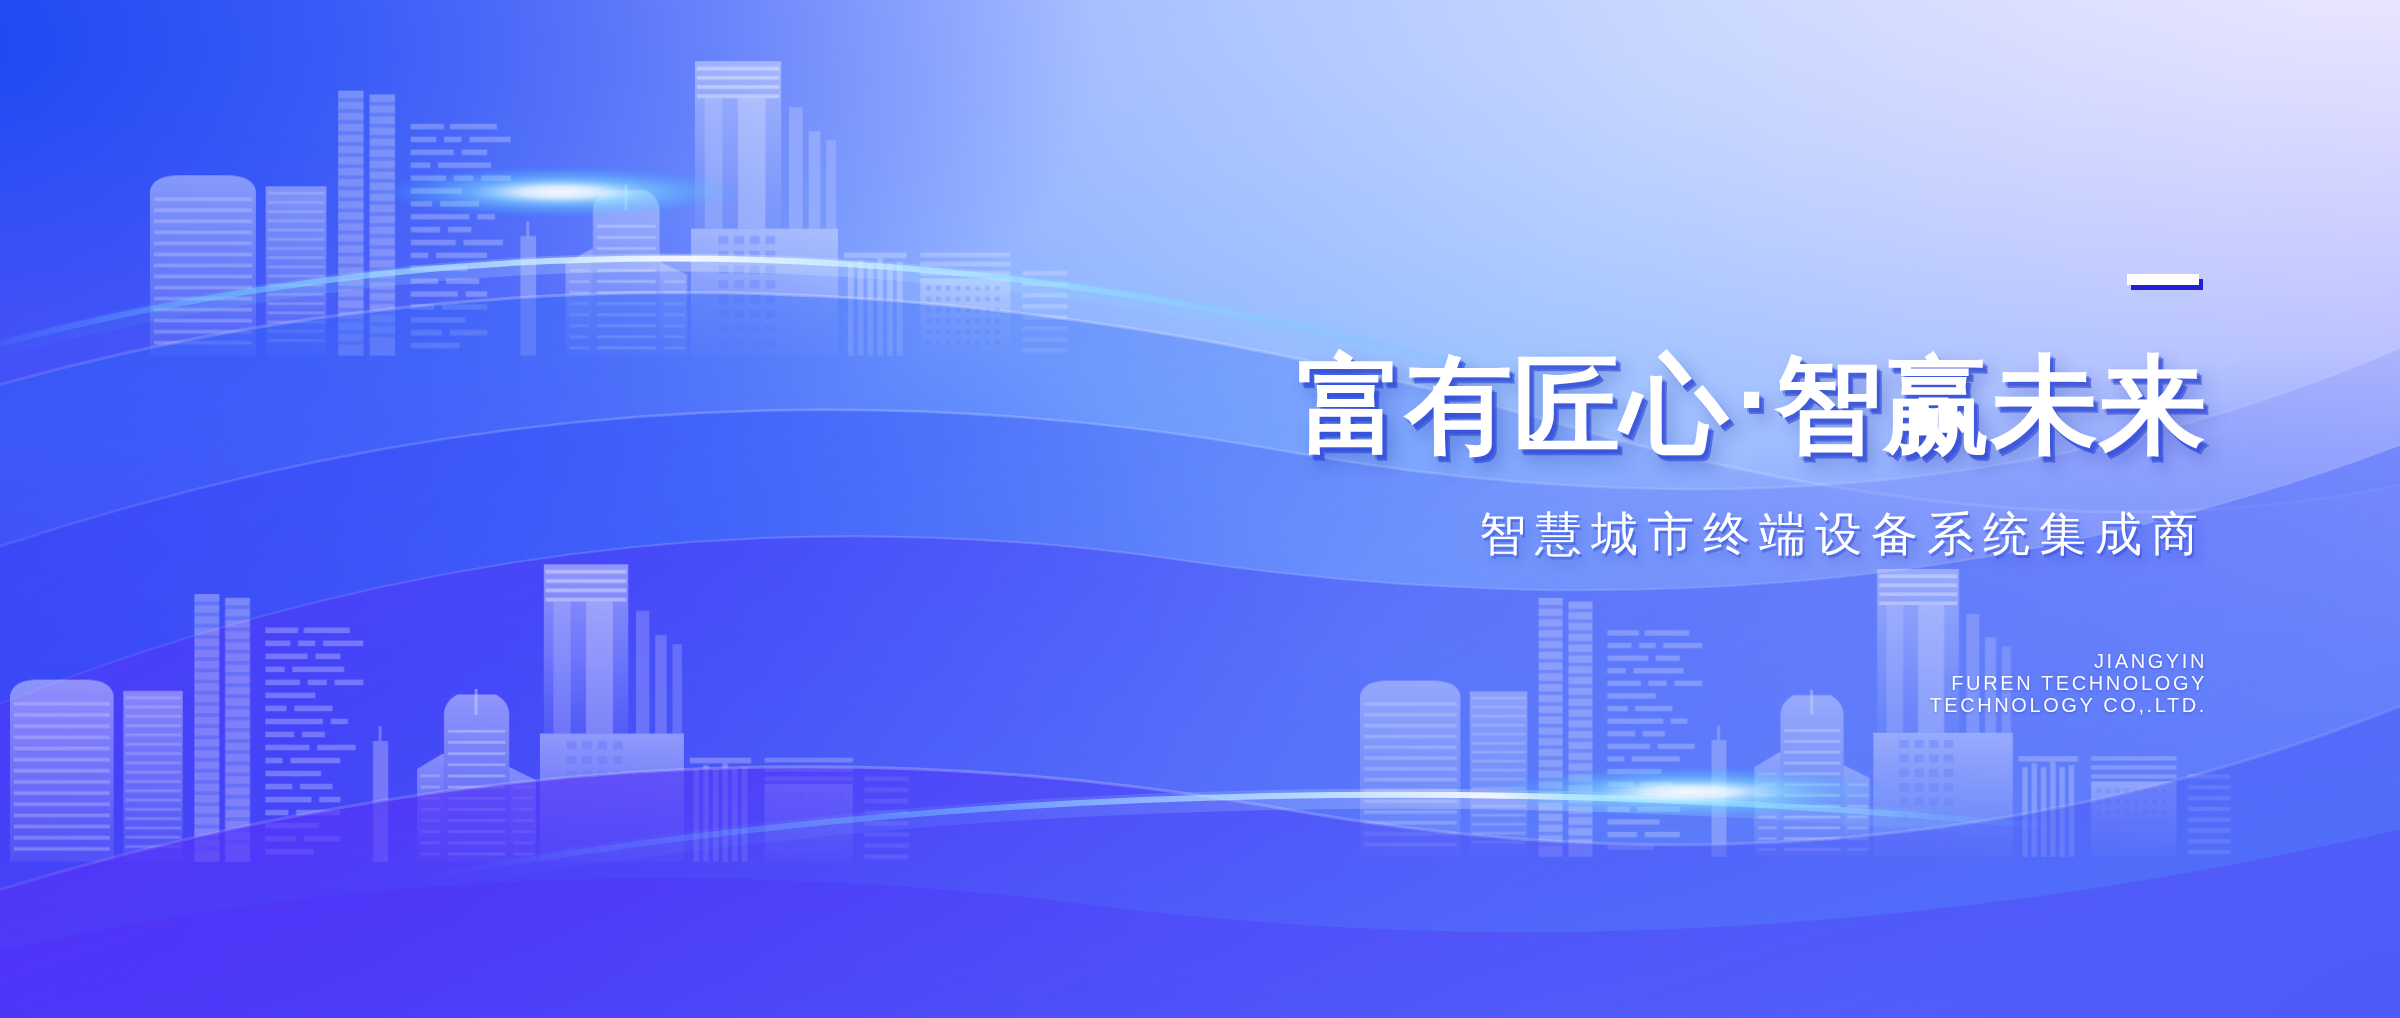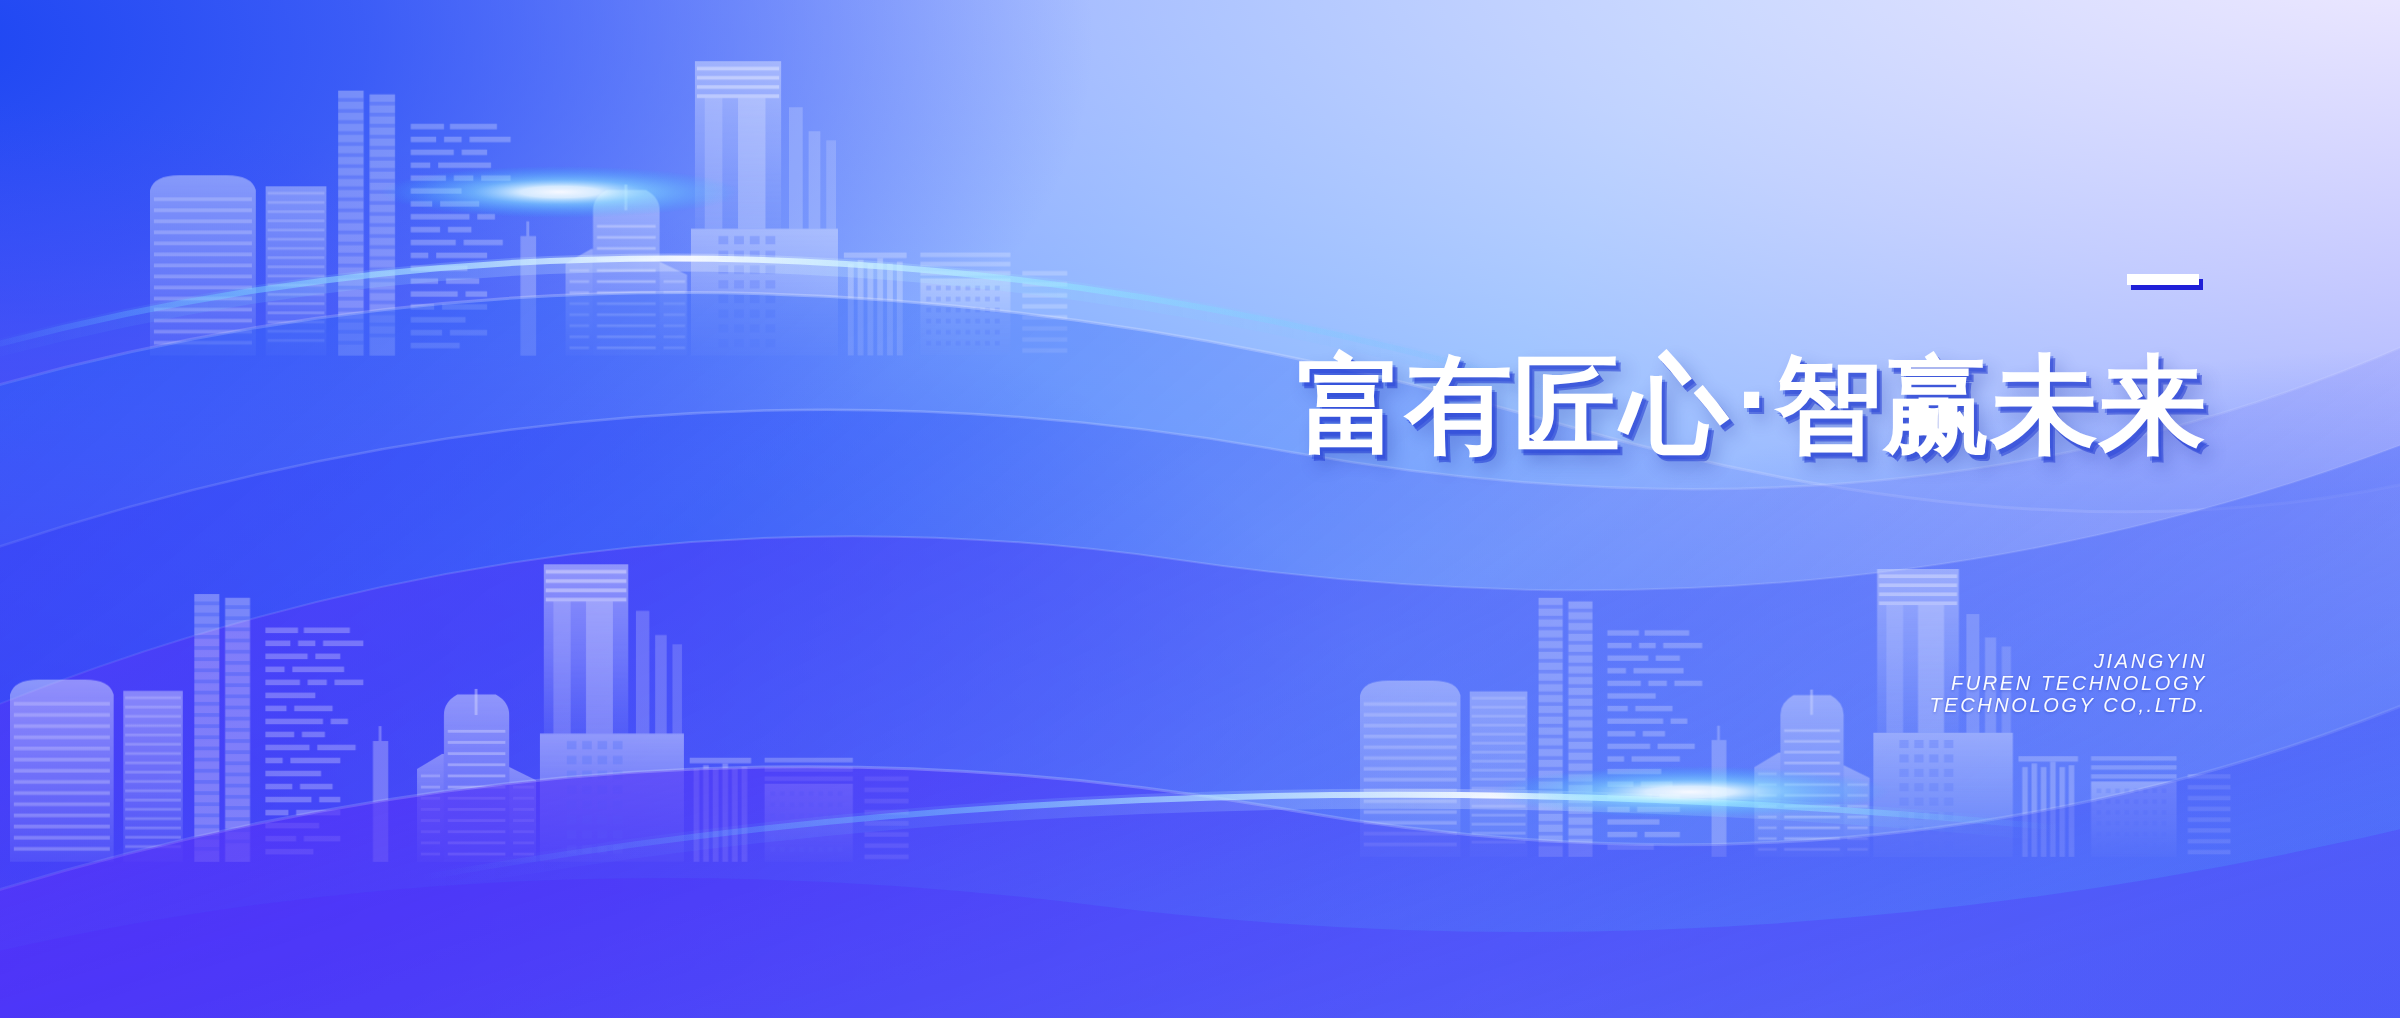--- a/index.html
+++ b/index.html
@@ -67,21 +67,21 @@
   }
 
   .en{
     position:absolute; right:0; top:650px;
     text-align:right; color:#ffffff;
     font-size:20px; line-height:22px; letter-spacing:2.6px;
     font-family:"Liberation Sans","DejaVu Sans",sans-serif;
     opacity:.96;
     text-shadow:0 1px 3px rgba(20,36,150,.35);
   }
-  .en div{ white-space:nowrap;font-style:italic; }
+  .en div{ white-space:nowrap; }
 </style>
 </head>
 <body>
 
 <div id="banner">
 
   <div class="bg-base"></div>
   <div class="bg-tintTL"></div>
   <div class="bg-tintL"></div>
   <div class="bg-tintBR"></div>
@@ -492,20 +492,21 @@
 
     <div class="dash-wrap">
       <div class="dash-sh"></div>
       <div class="dash-fg"></div>
     </div>
 
     <div class="title">
       <span>富有匠心</span><span class="dot">·</span><span>智赢未来</span>
     </div>
 
+    <div class="subtitle">智慧城市终端设备系统集成商</div>
 
     <div class="en">
       <div>JIANGYIN</div>
       <div>FUREN TECHNOLOGY</div>
       <div>TECHNOLOGY CO,.LTD.</div>
     </div>
 
   </div>
 </div>
 

